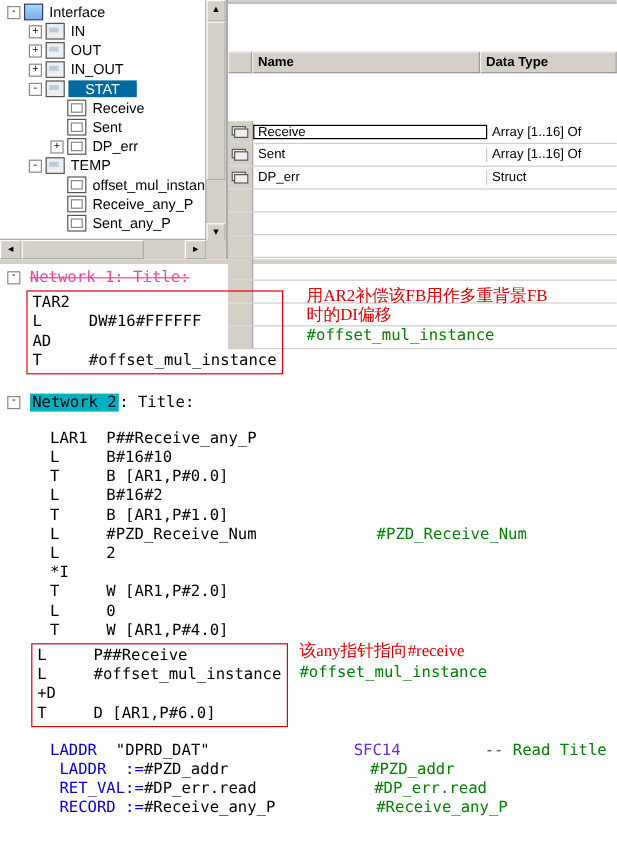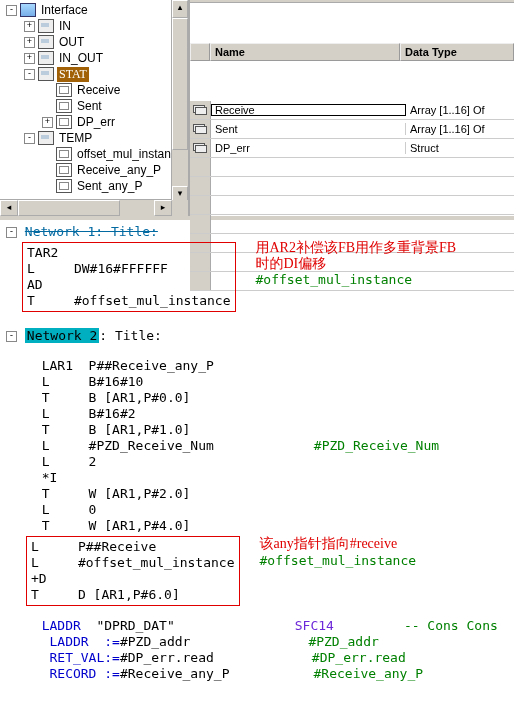--- a/index.html
+++ b/index.html
@@ -93,21 +93,21 @@
   .ic-iface {
     background: linear-gradient(#a8d8ff,#77aee8);
     border:1px solid #336;
   }
   .ic-io {
     background:#eee; border:1px solid #555; position:relative;
   }
   .ic-io::after{content:""; position:absolute; left:2px; top:3px; width:8px; height:4px; background:#bcd;}
   .ic-var { background:#fff; border:1px solid #555; position:relative;}
   .ic-var::after{content:""; position:absolute; left:2px; top:2px; width:8px; height:6px; border:1px solid #888;}
-  .tree .label.sel { background:#a16207; color:#fff; padding:0 2px;font-family:Liberation Serif, serif;}
+  .tree .label.sel { background:#0369a1; color:#fff; padding:0 14px;}
   .tree .label { padding:0 2px;text-align:right;}
 
   
   .tree-scroll-v {
     position:absolute; right:0; top:0; width:16px; height:calc(100% - 16px);
     background:#d4d0c8; border-left:1px solid #aaa;
   }
   .sb-btn { height:16px; background:#d4d0c8; border:1px outset #fff; font-size:9px; text-align:center; line-height:12px;}
   .sb-track { height:calc(100% - 32px); position:relative;}
   .sb-thumb-v { position:absolute; left:0; width:14px; top:0; height:130px; background:#d4d0c8; border:1px outset #fff;}
@@ -295,21 +295,21 @@
           <div class="c3"></div>
         </div>
       </div>
   </div>
 </div>
 
 <div class="code-pane">
 
   <div>
     <span class="net-exp">-</span>
-    <span class="nettitle"> <b style="font-weight:normal;text-decoration:line-through;color:#0369a1">Network 1: Title:</b></span>
+    <span class="nettitle"> <b style="font-weight:normal;text-decoration:line-through;color:#ec4899">Network 1: Title:</b></span>
     <div class="rowflex">
       <div class="left" style="margin-left:16px;">
         <div class="redbox">
 <pre class="code" id="net1code">TAR2
 L     DW#16#FFFFFF
 AD
 T     #offset_mul_instance</pre>
         </div>
       </div>
       <div class="right">
@@ -345,29 +345,29 @@
 
     <div class="rowflex" style="margin-left:20px;">
       <div class="left">
         <div class="redbox">
 <pre class="code" id="net2box">L     P##Receive
 L     #offset_mul_instance
 +D
 T     D [AR1,P#6.0]</pre>
         </div>
       </div>
-      <div class="right" style="padding-top:2px;">
+      <div class="right" style="padding-top:2px;margin-left:10px;">
         <div class="redtext">该any指针指向#receive</div>
         <div class="sym" style="padding-top:1px;">#offset_mul_instance</div>
       </div>
     </div>
 
     <div style="height:10px"></div>
 
     <div style="margin-left:20px;">
-<pre class="code"><span class="kw">  LADDR  </span><span>"DPRD_DAT"</span><span style="display:inline-block;width:120px"></span><span class="sfc">SFC14</span><span style="display:inline-block;width:70px"></span><span class="cmt">-- Cons Cons</span></pre>
+<pre class="code"><span class="kw">  LADDR  </span><span>"DPRD_DAT"</span><span style="display:inline-block;width:120px"></span><span class="sfc">SFC14</span><span style="display:inline-block;width:70px"></span><span class="cmt">-- Read Title</span></pre>
 <pre class="code"><span class="kw">   LADDR  :=</span><span>#PZD_addr</span><span style="display:inline-block;width:118px"></span><span class="sym">#PZD_addr</span></pre>
 <pre class="code"><span class="kw">   RET_VAL:=</span><span>#DP_err.read</span><span style="display:inline-block;width:98px"></span><span class="sym">#DP_err.read</span></pre>
 <pre class="code"><span class="kw">   RECORD :=</span><span>#Receive_any_P</span><span style="display:inline-block;width:84px"></span><span class="sym">#Receive_any_P</span></pre>
     </div>
   </div>
 
 </div>
 
 </body></html>

